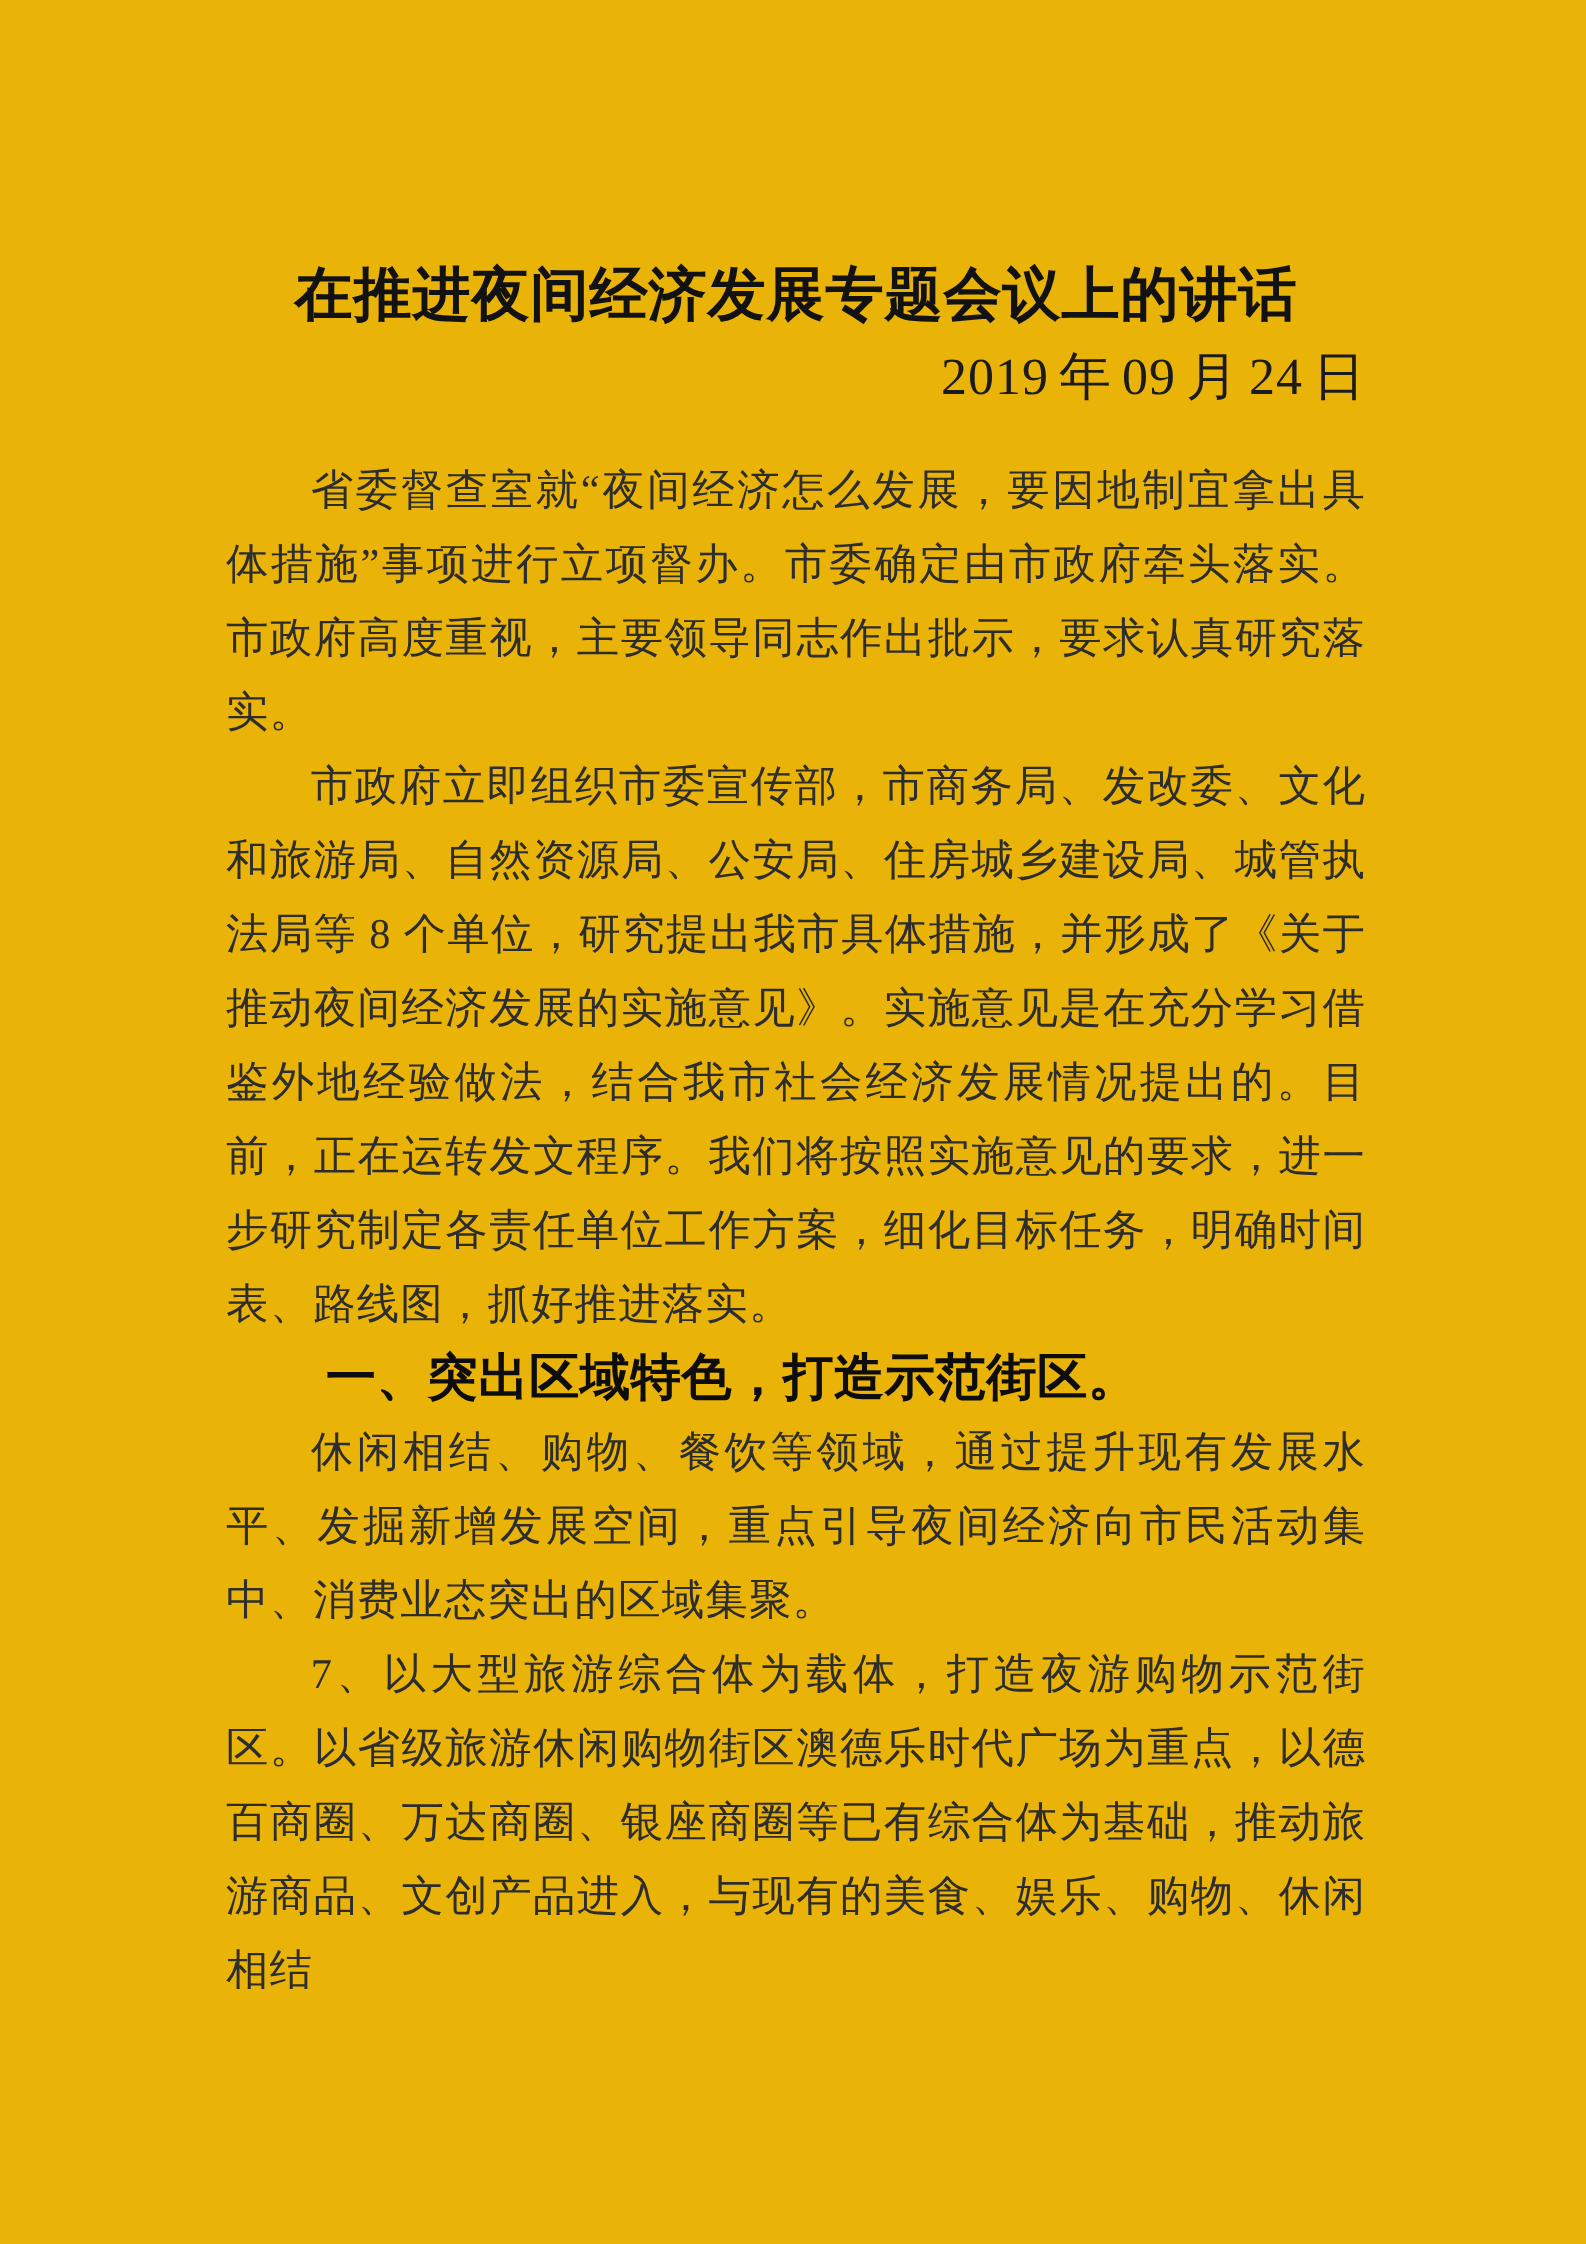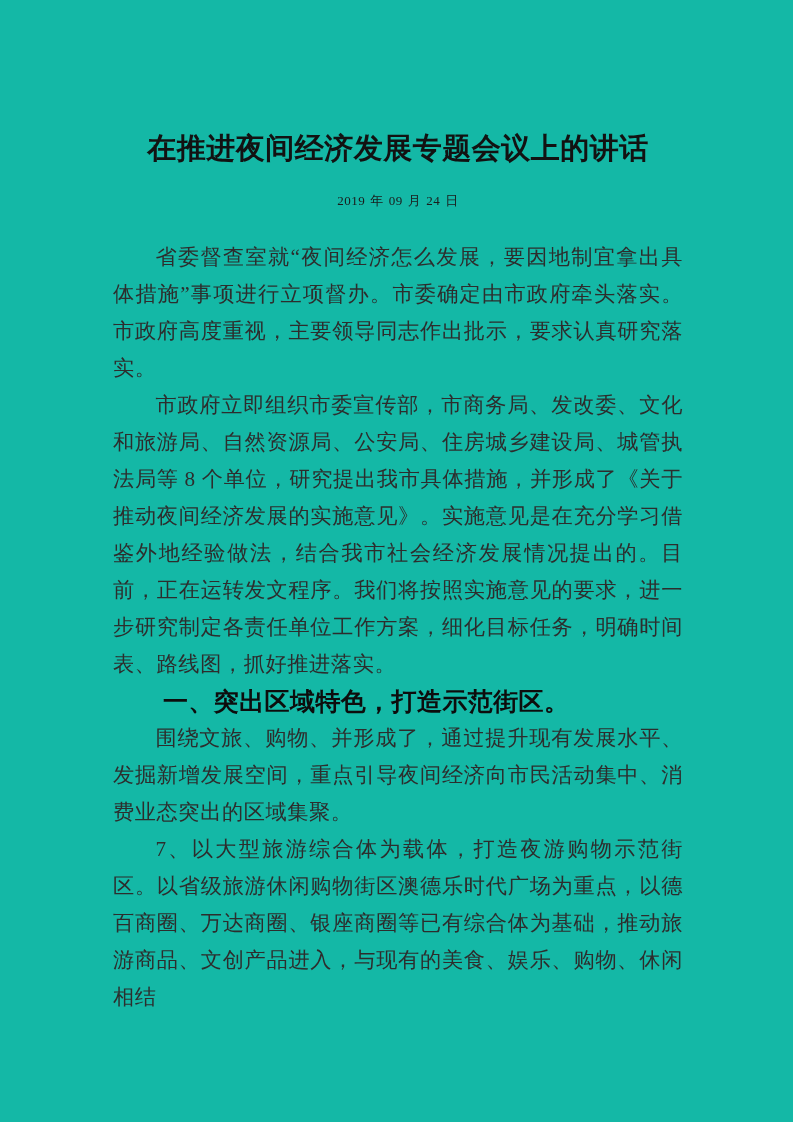--- a/index.html
+++ b/index.html
@@ -10,21 +10,21 @@
   body {
     width: 793px;
     height: 1122px;
     overflow: hidden;
     font-family: "Liberation Serif", "DejaVu Serif", serif;
   }
   .page {
     position: relative;
     width: 793px;
     height: 1122px;
-    background: #14b8a6;
+    background: #eab308;
     box-sizing: border-box;
   }
   .content {
     position: absolute;
     left: 113px;
     top: 128px;
     width: 570px;
   }
   .doc-title {
     font-family: "Liberation Serif", "DejaVu Serif", serif;
@@ -32,25 +32,25 @@
     font-size: 29px;
     line-height: 40px;
     letter-spacing: 0.5px;
     text-align: center;
     color: #121212;
     margin: 0 0 6px 0;
     white-space: nowrap;
   }
   .doc-date {
     font-family: "Liberation Serif", "DejaVu Serif", serif;
-    font-size: 13px;
+    font-size: 26px;
     line-height: 30px;
-    text-align: center;
+    text-align: right;
     color: #1b1b1b;
-    margin: 18px;
+    margin: 0;
     letter-spacing: 0.5px;
   }
   .date-sep {
     display: inline-block;
     width: 5px;
   }
   .body-block {
     margin-top: 23px;
   }
   p.para {
@@ -89,18 +89,18 @@
     <h1 class="doc-title">在推进夜间经济发展专题会议上的讲话</h1>
 
     <div class="doc-date">
       <span>2019</span><span class="date-sep"></span><span>年</span><span class="date-sep"></span><span>09</span><span class="date-sep"></span><span>月</span><span class="date-sep"></span><span>24</span><span class="date-sep"></span><span>日</span>
     </div>
 
     <div class="body-block">
       <p class="para">省委督查室就“夜间经济怎么发展，要因地制宜拿出具体措施”事项进行立项督办。市委确定由市政府牵头落实。市政府高度重视，主要领导同志作出批示，要求认真研究落实。</p>
       <p class="para">市政府立即组织市委宣传部，市商务局、发改委、文化和旅游局、自然资源局、公安局、住房城乡建设局、城管执法局等 8 个单位，研究提出我市具体措施，并形成了《关于推动夜间经济发展的实施意见》。实施意见是在充分学习借鉴外地经验做法，结合我市社会经济发展情况提出的。目前，正在运转发文程序。我们将按照实施意见的要求，进一步研究制定各责任单位工作方案，细化目标任务，明确时间表、路线图，抓好推进落实。</p>
       <h2 class="section-heading">一、突出区域特色，打造示范街区。</h2>
-      <p class="para">围绕文旅、购物、并形成了，通过提升现有发展水平、发掘新增发展空间，重点引导夜间经济向市民活动集中、消费业态突出的区域集聚。</p>
+      <p class="para">休闲相结、购物、餐饮等领域，通过提升现有发展水平、发掘新增发展空间，重点引导夜间经济向市民活动集中、消费业态突出的区域集聚。</p>
       <p class="para last-open">7、以大型旅游综合体为载体，打造夜游购物示范街区。以省级旅游休闲购物街区澳德乐时代广场为重点，以德百商圈、万达商圈、银座商圈等已有综合体为基础，推动旅游商品、文创产品进入，与现有的美食、娱乐、购物、休闲相结</p>
     </div>
 
   </div>
 </div>
 
 </body></html>

